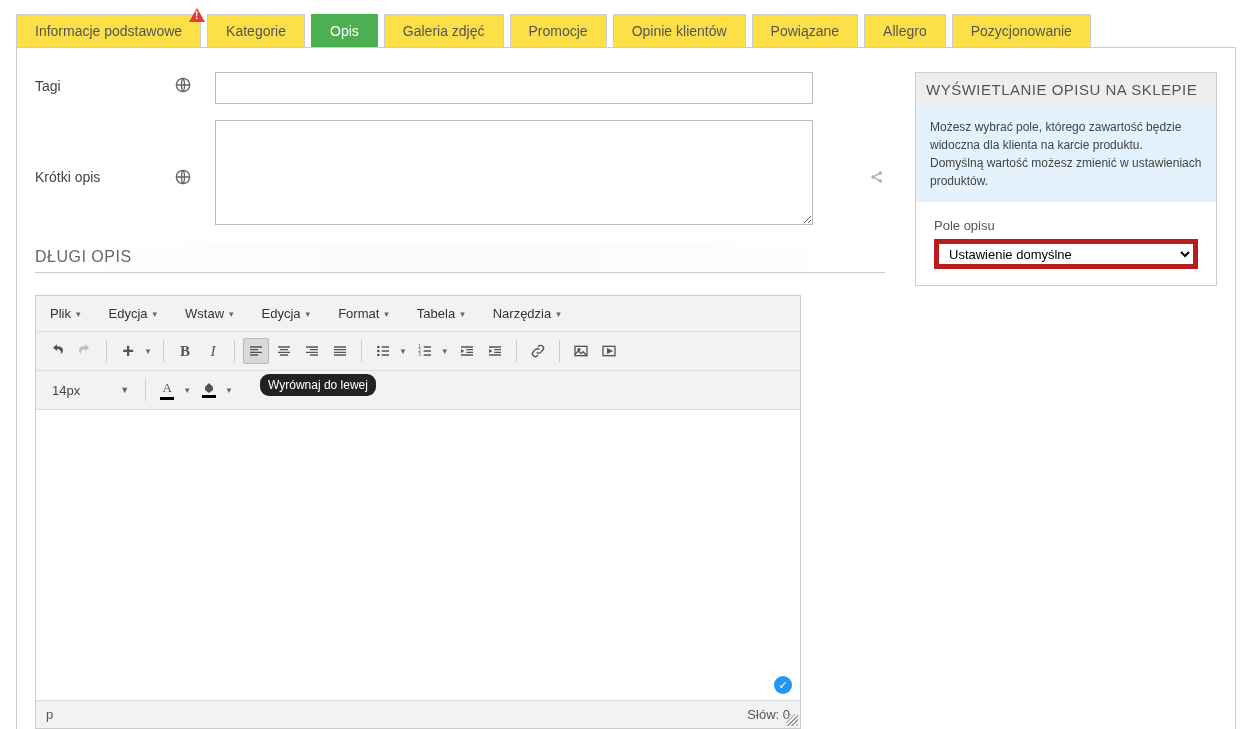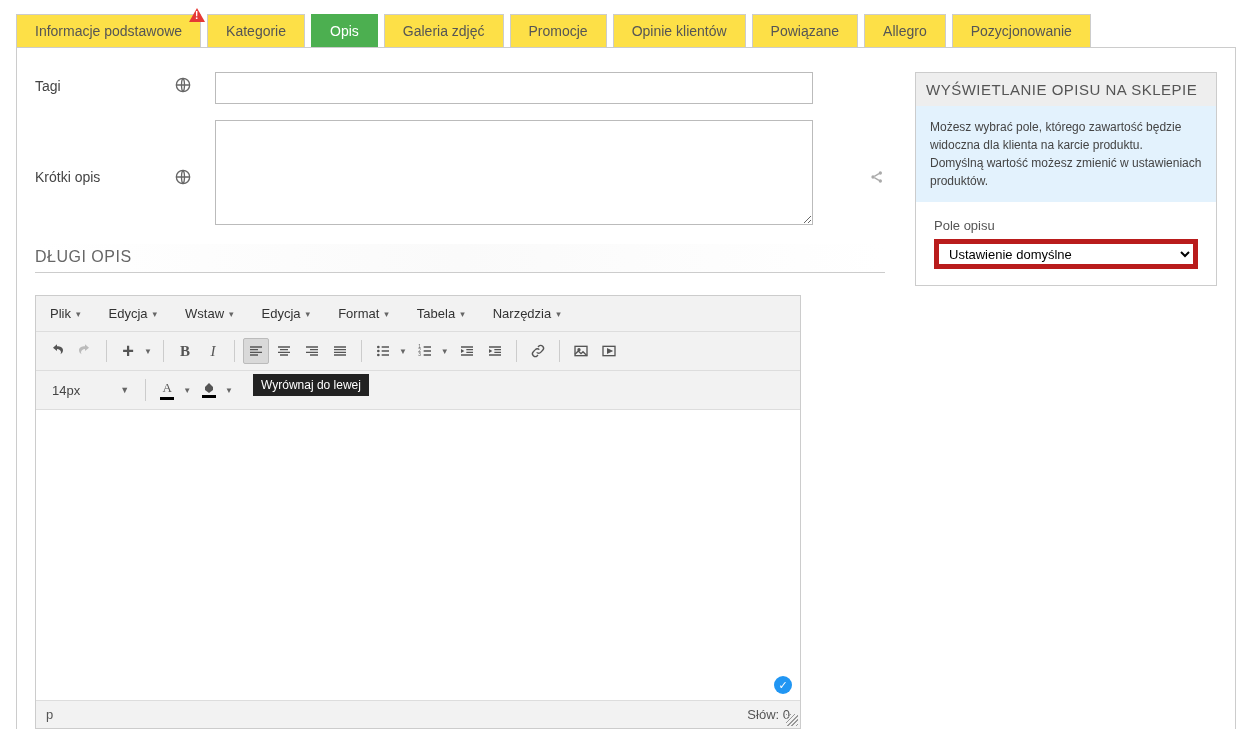--- a/index.html
+++ b/index.html
@@ -67,22 +67,22 @@
   .tool-btn.disabled { color: #bbb; cursor: default; }
   .tool-sep { width: 1px; height: 22px; background: #ccc; margin: 0 6px; }
   .tool-split { display: inline-flex; align-items: center; }
   .tool-split .caret { font-size: 8px; color: #666; padding: 0 3px; cursor: pointer; }
   .font-size-sel { display: flex; align-items: center; gap: 40px; padding: 2px 8px; font-size: 13px; color: #444; cursor: pointer; }
   .font-size-sel .caret { font-size: 9px; color: #666; }
   .color-btn { display: inline-flex; flex-direction: column; align-items: center; width: 18px; }
   .color-btn .underline { width: 14px; height: 3px; background: #000; margin-top: 1px; }
   
   .tooltip {
-    position: absolute; top: 78px; left: 217px; background: #222; color: #fff;
-    padding: 4px 8px; font-size: 12px; white-space: nowrap; z-index: 10;
+    position: absolute; top: 78px; left: 224px; background: #222; color: #fff;
+    padding: 4px 8px; font-size: 12px; white-space: nowrap; z-index: 10; border-radius: 9px;
   }
   
   .editor-body { height: 290px; background: #fff; position: relative; }
   .badge-check {
     position: absolute; bottom: 6px; right: 8px; width: 18px; height: 18px;
     background: #2196F3; border-radius: 50%; color: #fff; font-size: 11px;
     display: flex; align-items: center; justify-content: center;
   }
   .editor-status {
     background: #f2f2f2; border-top: 1px solid #ddd; display: flex;

